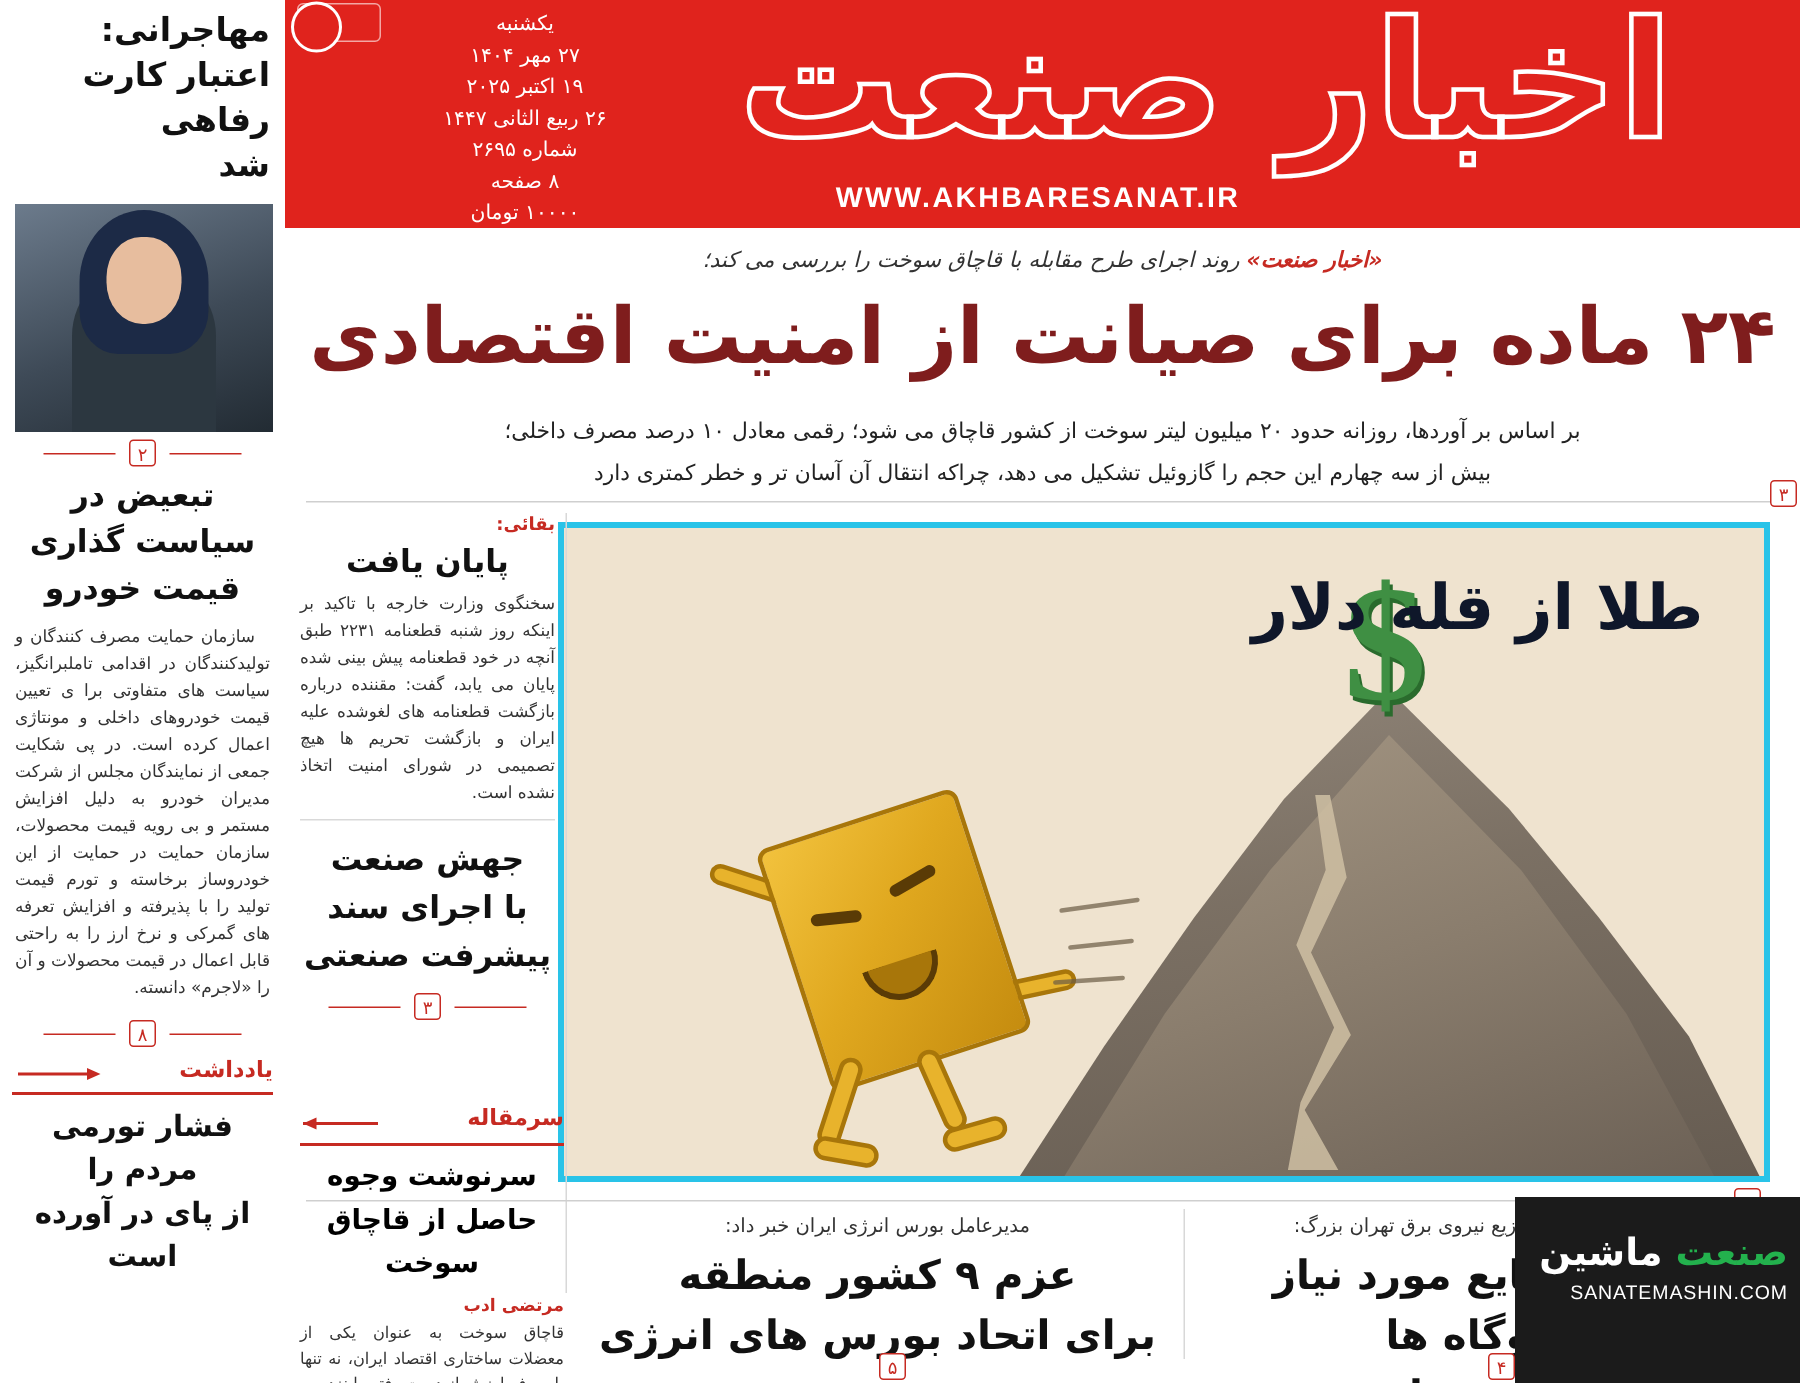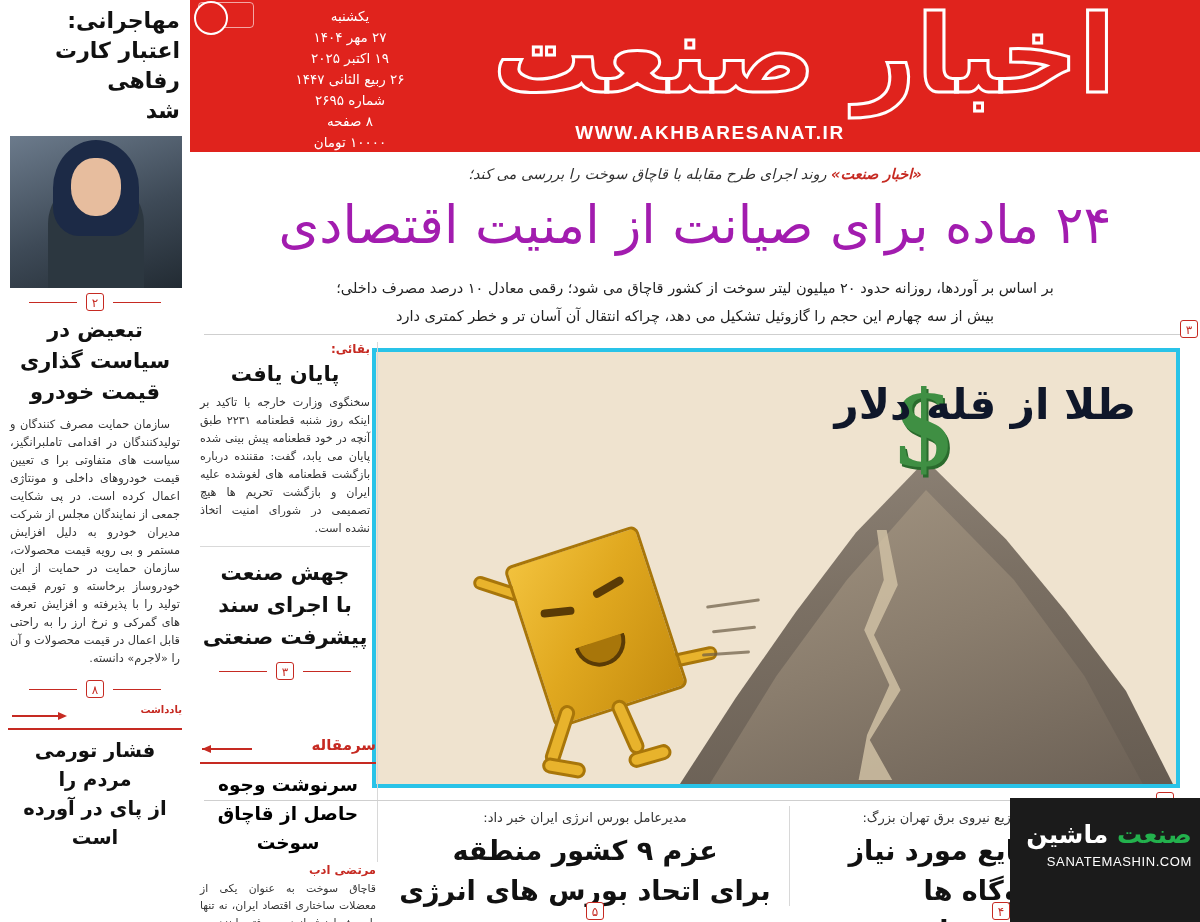--- a/index.html
+++ b/index.html
@@ -37,21 +37,21 @@
     text-shadow: 0 0 0 #fff;
     white-space: nowrap;
   }
   .masthead-logo span {
     display: inline-block;
     -webkit-text-stroke: 3px #fff;
     color: #e0231d;
   }
   .masthead-url {
     position: absolute;
-    right: 230px; top: 122px;
+    right: 248px; top: 122px;
     width: 520px;
     text-align: center;
     color: #fff;
     font-size: 19px;
     font-weight: bold;
     letter-spacing: 1.6px;
     font-family: "Liberation Sans", sans-serif;
   }
   .masthead-dateblock {
     position: absolute;
@@ -170,21 +170,21 @@
   .sec-strip {
     margin: 4px 8px;
     height: 26px;
     position: relative;
     border-bottom: 2px solid #c62a22;
   }
   .sec-strip .lbl {
     position: absolute;
     right: 0; top: 0;
     color: #c62a22;
-    font-size: 10px;
+    font-size: 15px;
     font-weight: bold;
     direction: rtl;
   }
   .sec-strip .arrow {
     position: absolute;
     left: 4px; top: 8px;
     width: 60px; height: 8px;
   }
   .sec-strip .arrow i {
     position: absolute; left: 0; top: 3px;
@@ -217,22 +217,22 @@
   }
   .kicker .q { color: #c62a22; font-weight: bold; }
   .headline {
     position: absolute;
     right: 10px; top: 42px;
     width: 990px;
     text-align: center;
     direction: rtl;
     font-size: 52px;
     line-height: 62px;
-    font-weight: normal;
-    color: #a21caf;
+    font-weight: bold;
+    color: #7f1d1d;
     letter-spacing: -1px;
   }
   .sub-lede {
     position: absolute;
     right: 20px; top: 122px;
     width: 970px;
     direction: rtl;
     text-align: center;
     font-size: 14.5px;
     line-height: 28px;

